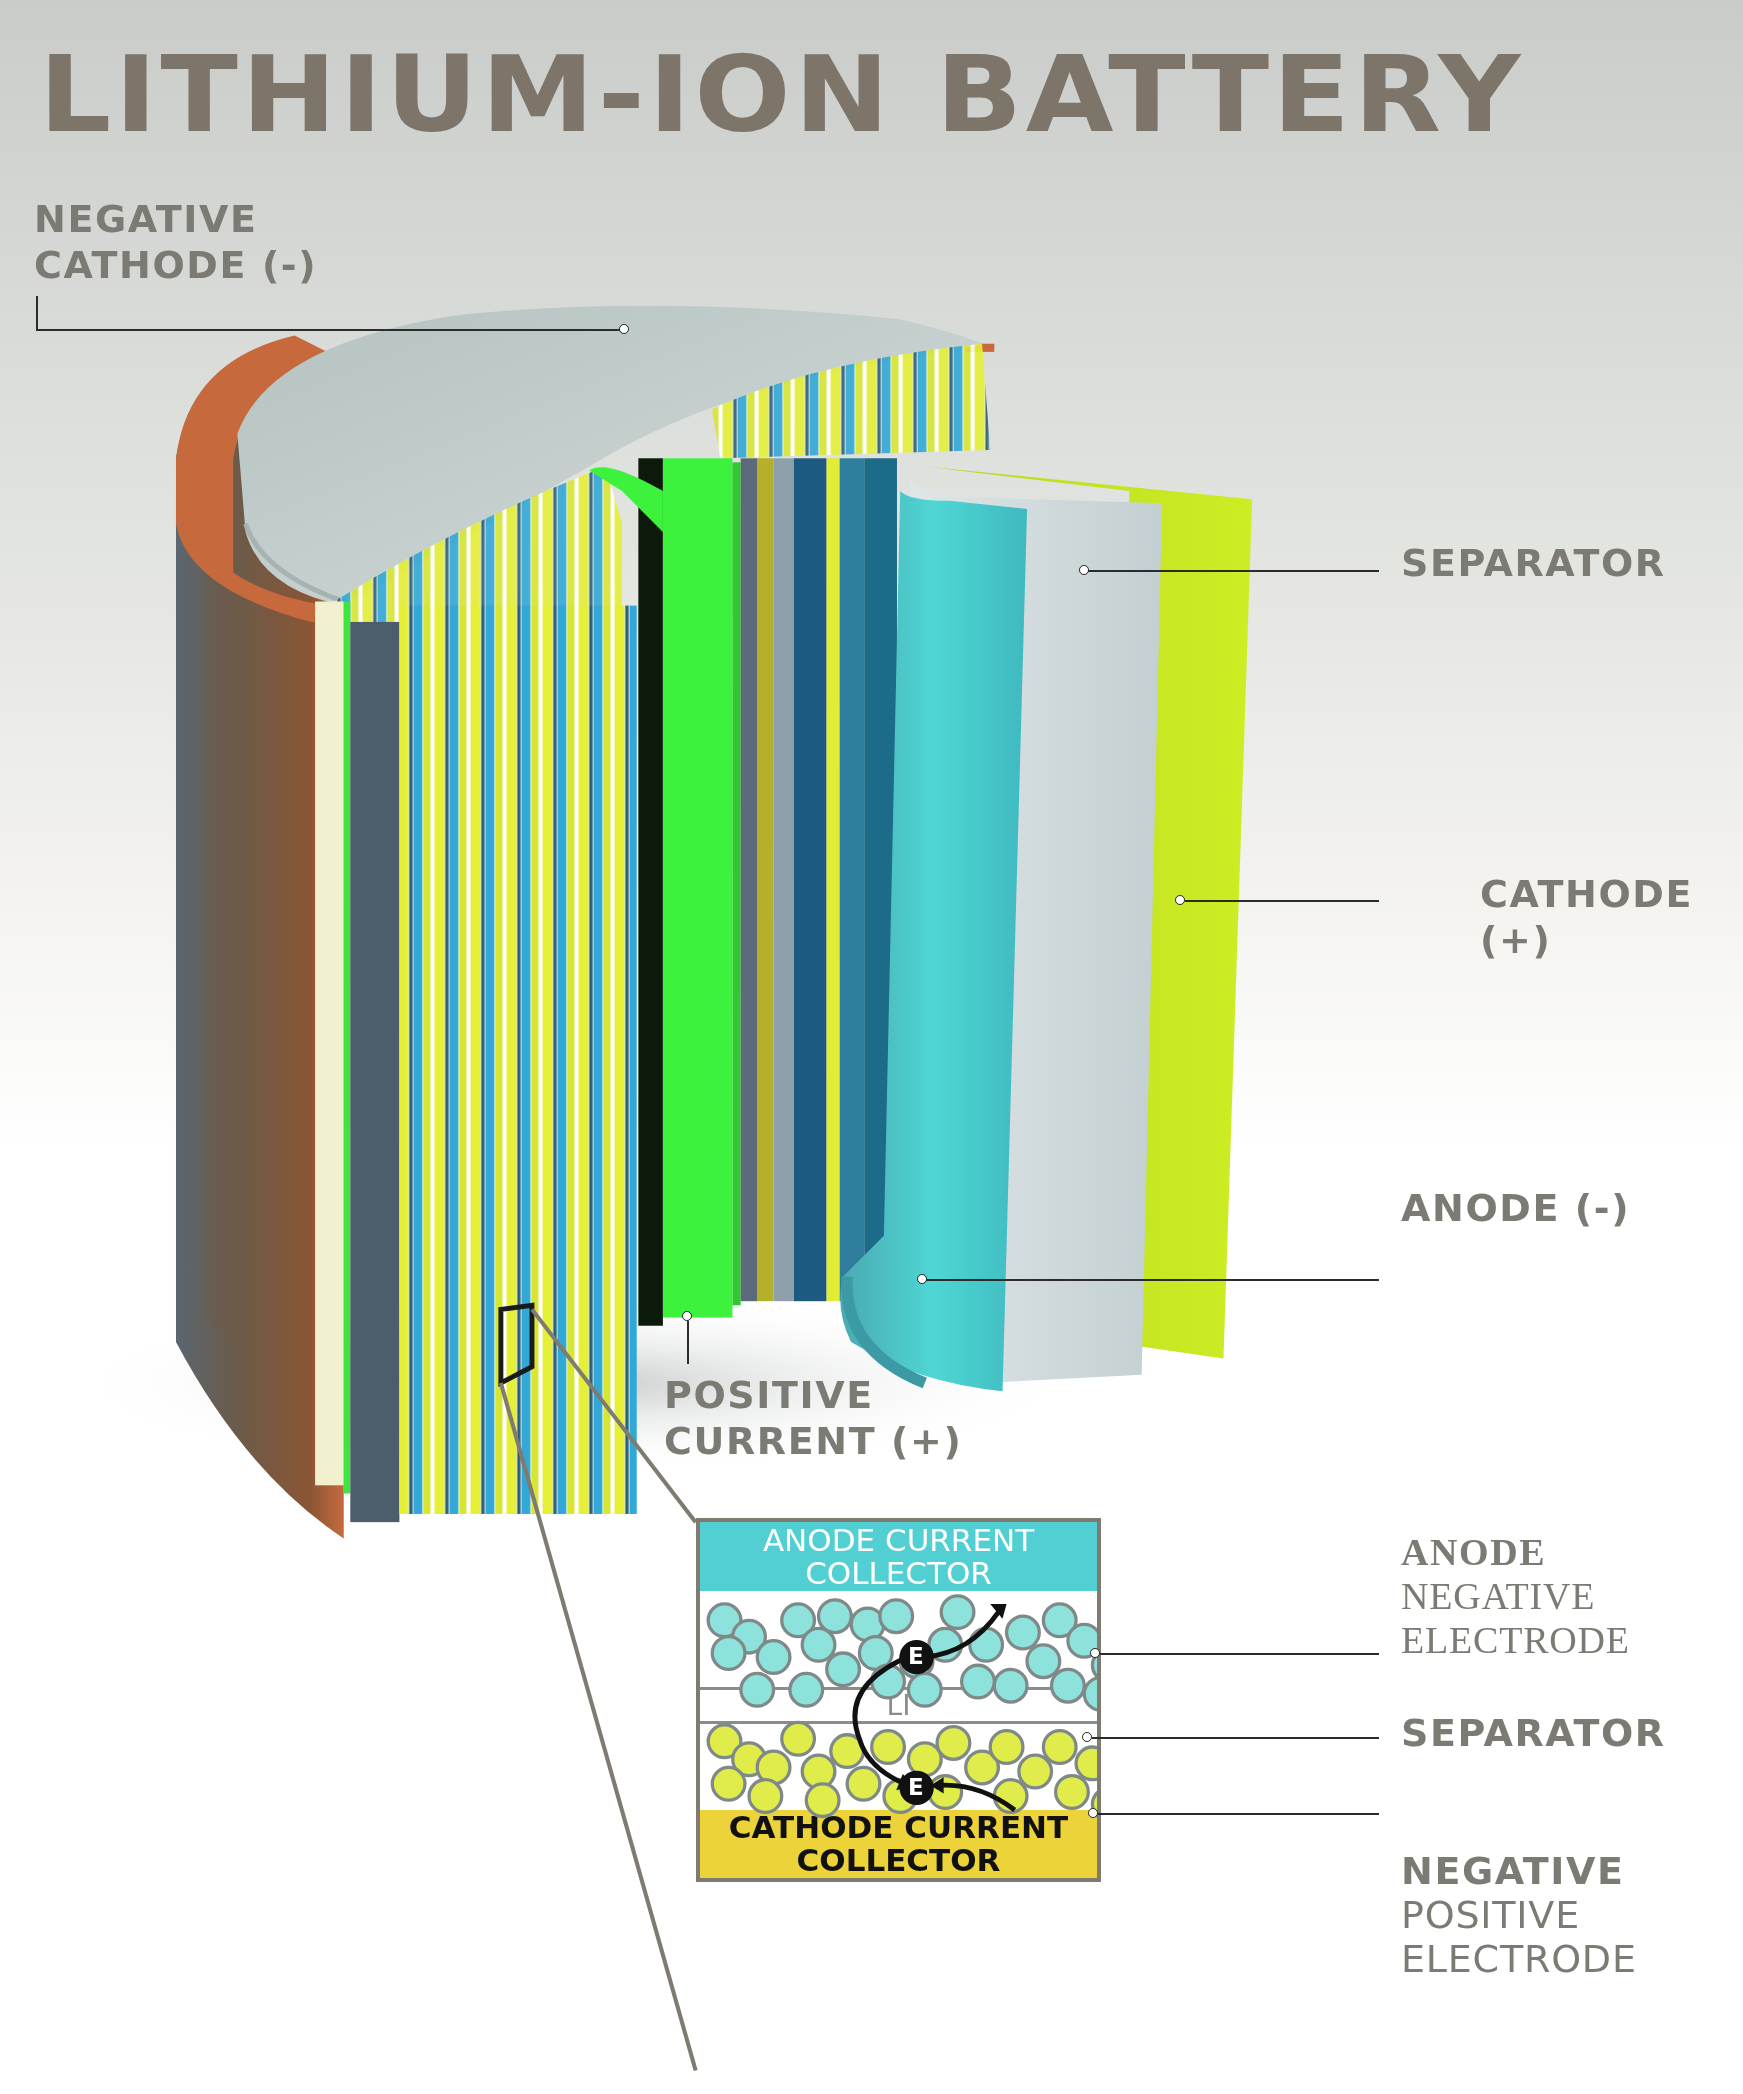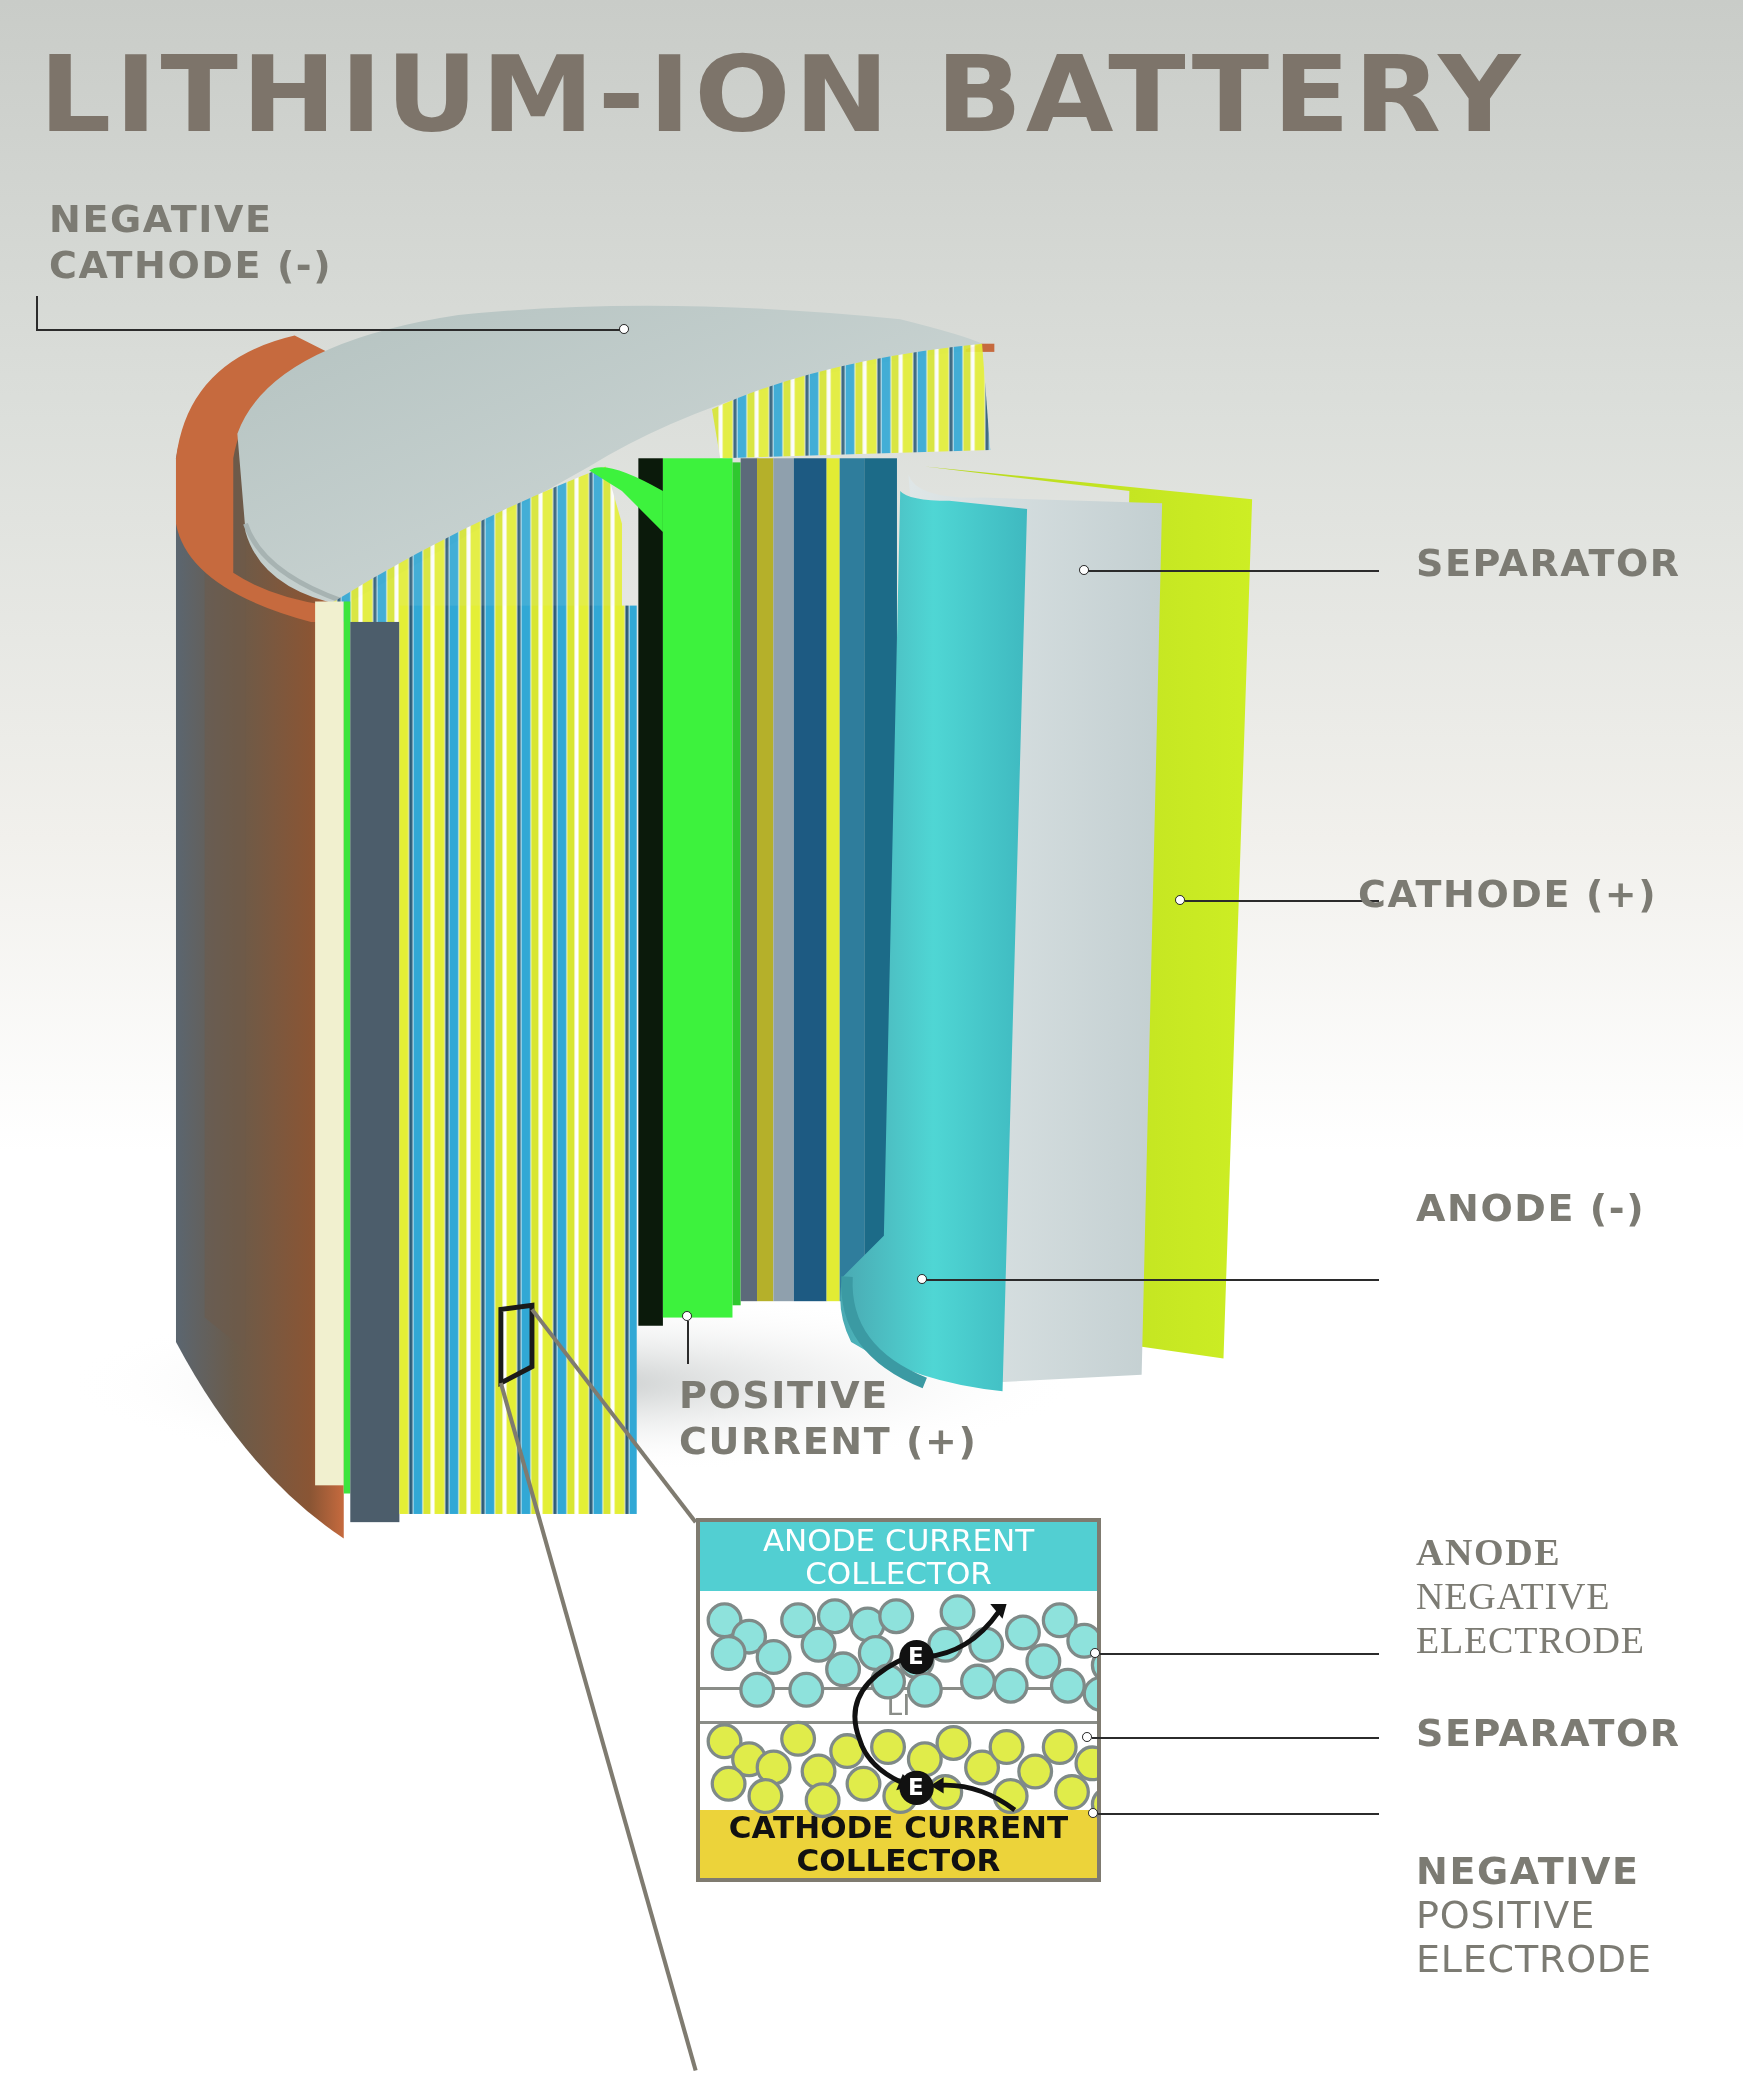--- a/index.html
+++ b/index.html
@@ -8,21 +8,21 @@
     background: linear-gradient(180deg, #c9ccc8 0%, #dcdfdb 20%, #f1f0ec 40%, #ffffff 55%, #ffffff 100%);
     font-family: "DejaVu Sans", sans-serif;
   }
   .title {
     position:absolute; left:39px; top:43px;
     font-family:"DejaVu Sans", sans-serif; font-weight:bold;
     font-size:105px; letter-spacing:3.3px; color:#7d746a;
     transform: scaleX(1.08); transform-origin:left top;
     line-height:1;
   }
-  .label { position:absolute; color:#7c7b73; font-weight:bold; font-family:"DejaVu Sans", sans-serif;margin-left:15px; }
+  .label { position:absolute; color:#7c7b73; font-weight:bold; font-family:"DejaVu Sans", sans-serif; }
   .label.big { font-size:38px; letter-spacing:1.6px; line-height:46px; }
   .label .sub { display:block; font-weight:normal; letter-spacing:0.8px; }
   .leader { position:absolute; background:#2b2b2b; height:1.6px; }
   .leader-v { position:absolute; background:#2b2b2b; width:1.6px; }
   .dot { position:absolute; width:9.8px; height:9.8px; border-radius:50%; background:#fff; border:1.6px solid #1d1d1d; box-sizing:border-box; }
   svg { position:absolute; left:0; top:0; }
   .inset-text { font-family:"DejaVu Sans", sans-serif; }
 </style>
 </head>
 <body>
@@ -118,21 +118,21 @@
 <div class="leader-v" style="left:36px; top:296px; height:34px;"></div>
 <div class="leader" style="left:36px; top:329px; width:586px;"></div>
 <div class="dot" style="left:619px; top:324px;"></div>
 
 <div class="dot" style="left:1079px; top:565px;"></div>
 <div class="leader" style="left:1088px; top:570px; width:291px;"></div>
 <div class="label big" style="left:1401px; top:540px;">SEPARATOR</div>
 
 <div class="dot" style="left:1175px; top:895px;"></div>
 <div class="leader" style="left:1185px; top:900px; width:194px;"></div>
-<div class="label big" style="left:1343px; top:871px;">CATHODE (+)</div>
+<div class="label big" style="left:1480px; top:871px;">CATHODE (+)</div>
 
 <div class="dot" style="left:917px; top:1274px;"></div>
 <div class="leader" style="left:926px; top:1279px; width:453px;"></div>
 <div class="label big" style="left:1401px; top:1185px;">ANODE (-)</div>
 
 <div class="dot" style="left:682px; top:1311px;"></div>
 <div class="leader-v" style="left:687px; top:1321px; height:43px;"></div>
 <div class="label big" style="left:664px; top:1372px;">
   <span>POSITIVE</span><br>
   <span>CURRENT (+)</span>

